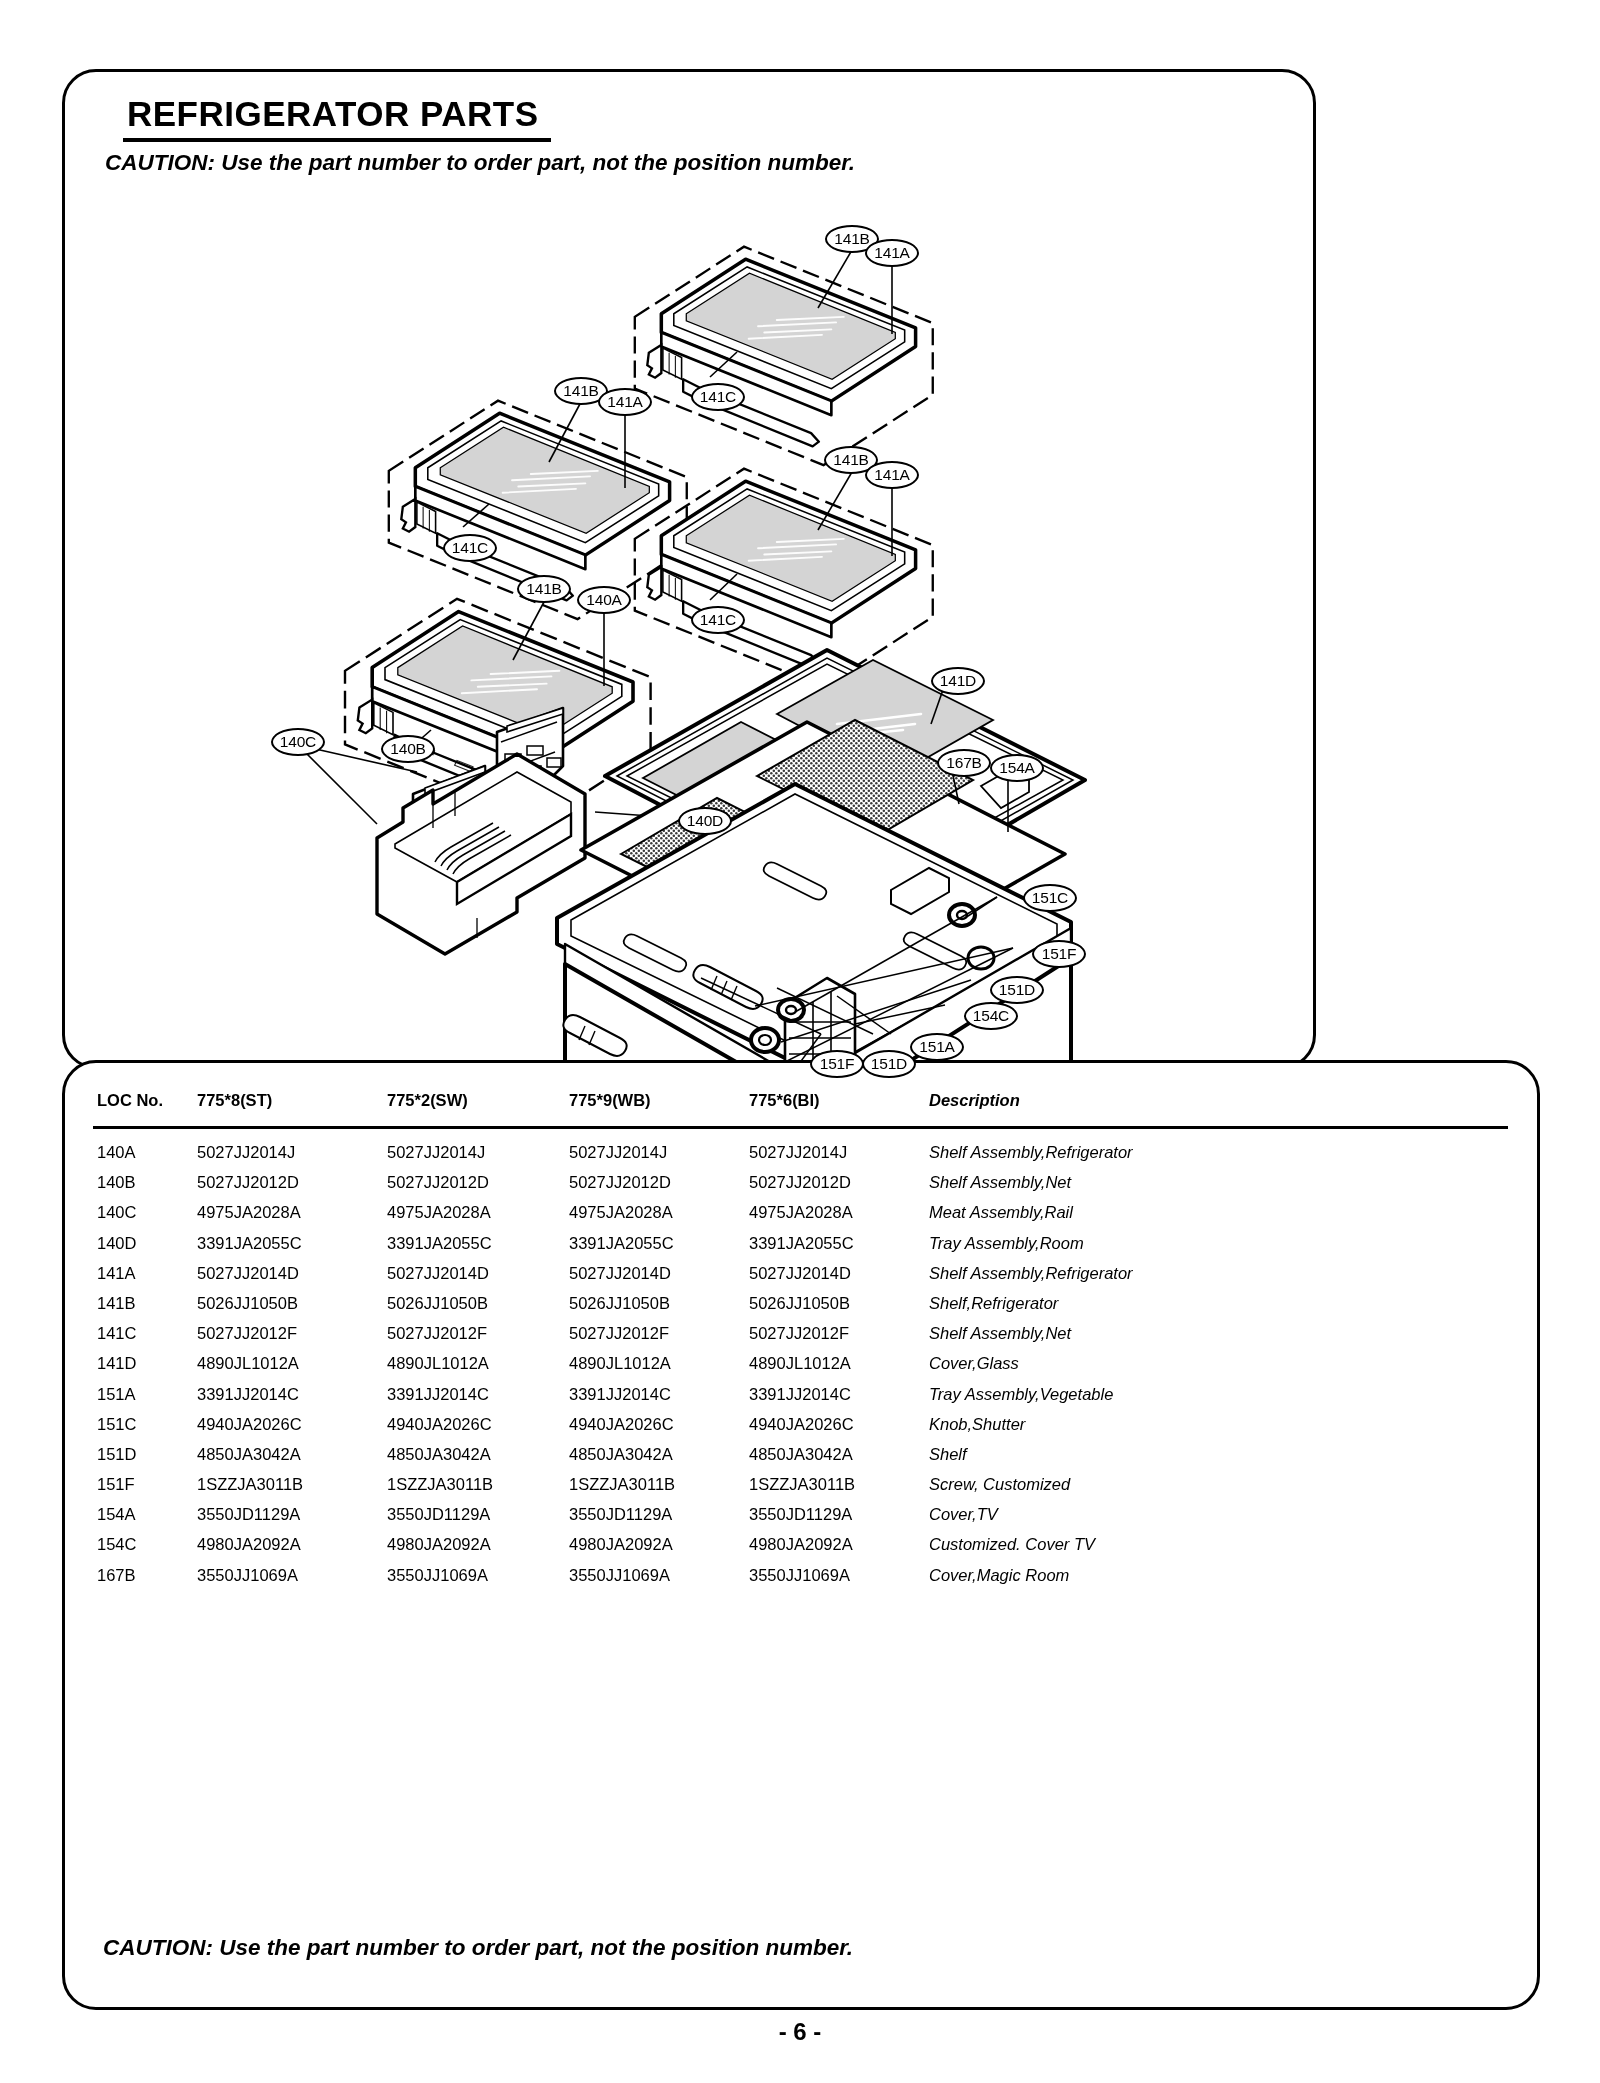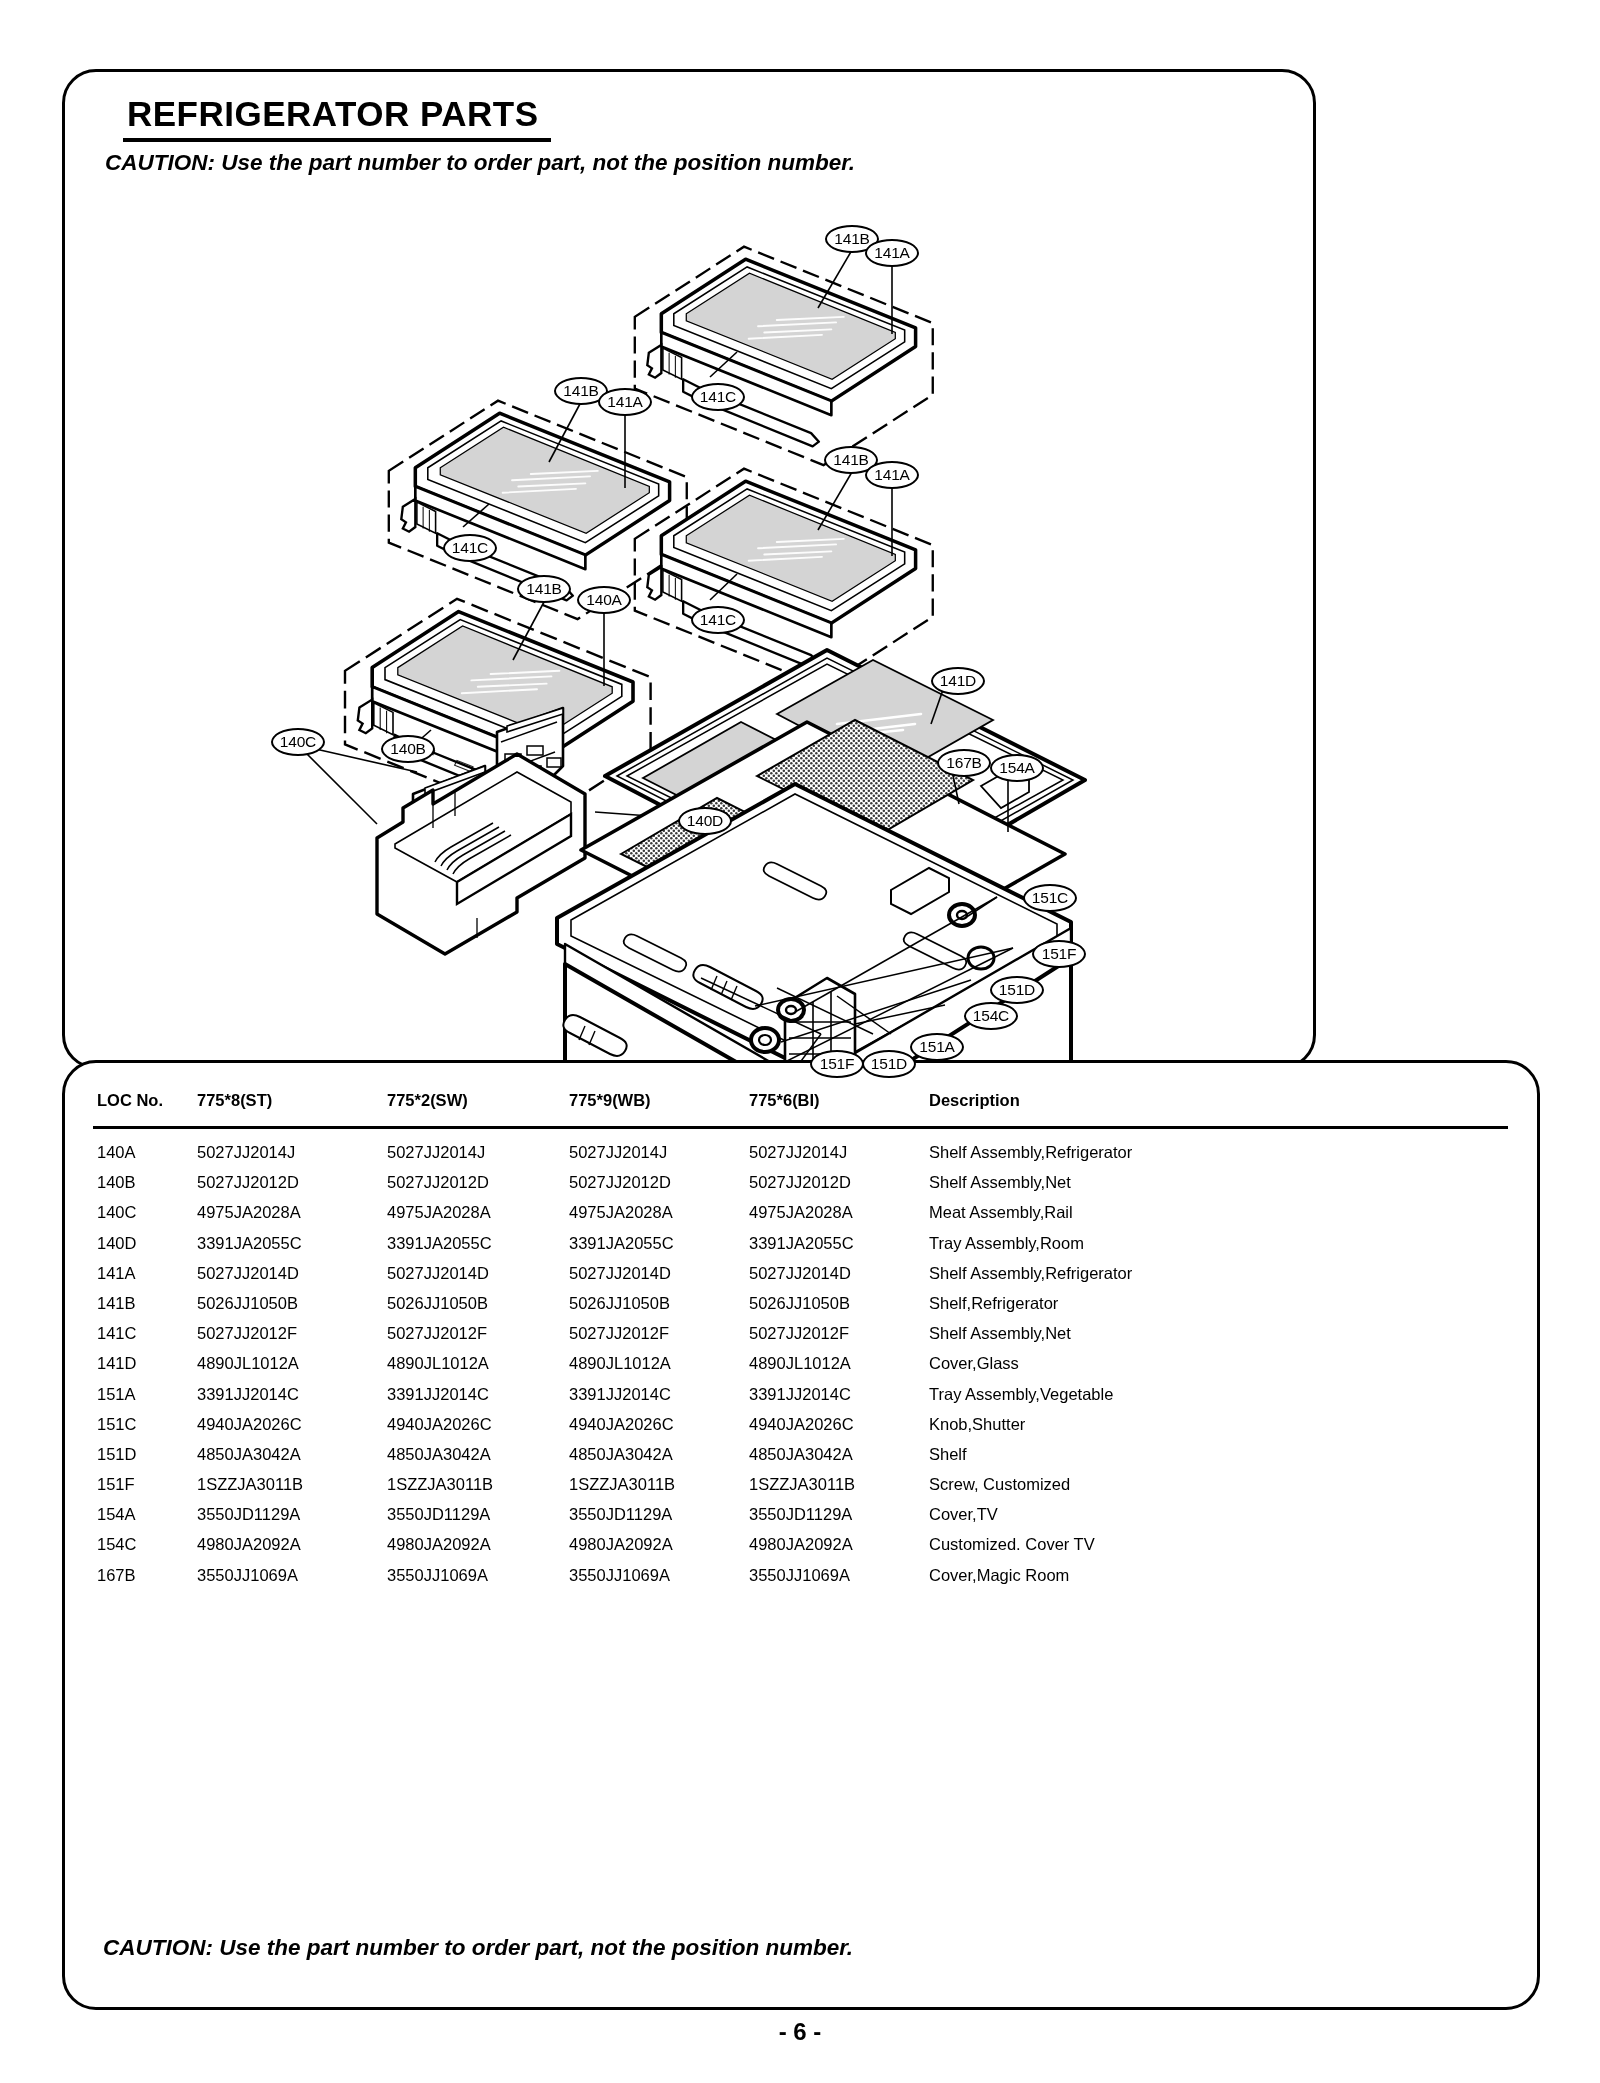--- a/index.html
+++ b/index.html
@@ -103,21 +103,21 @@
     padding: 5.6px 0;
     white-space: nowrap;
     font-weight: normal;
   }
   #parts-table tbody tr:first-child td { padding-top: 14px; }
   .col-loc   { width: 100px; padding-left: 4px !important; }
   .col-p1    { width: 190px; }
   .col-p2    { width: 182px; }
   .col-p3    { width: 180px; }
   .col-p4    { width: 180px; }
-  .col-desc  { width: auto; }
+  .col-desc  { width: auto; font-style: italic; }
 
   .caution-bottom {
     position: absolute;
     left: 38px; bottom: 46px;
     font-size: 22.5px;
     font-weight: bold;
     font-style: italic;
     white-space: nowrap;
   }
 

